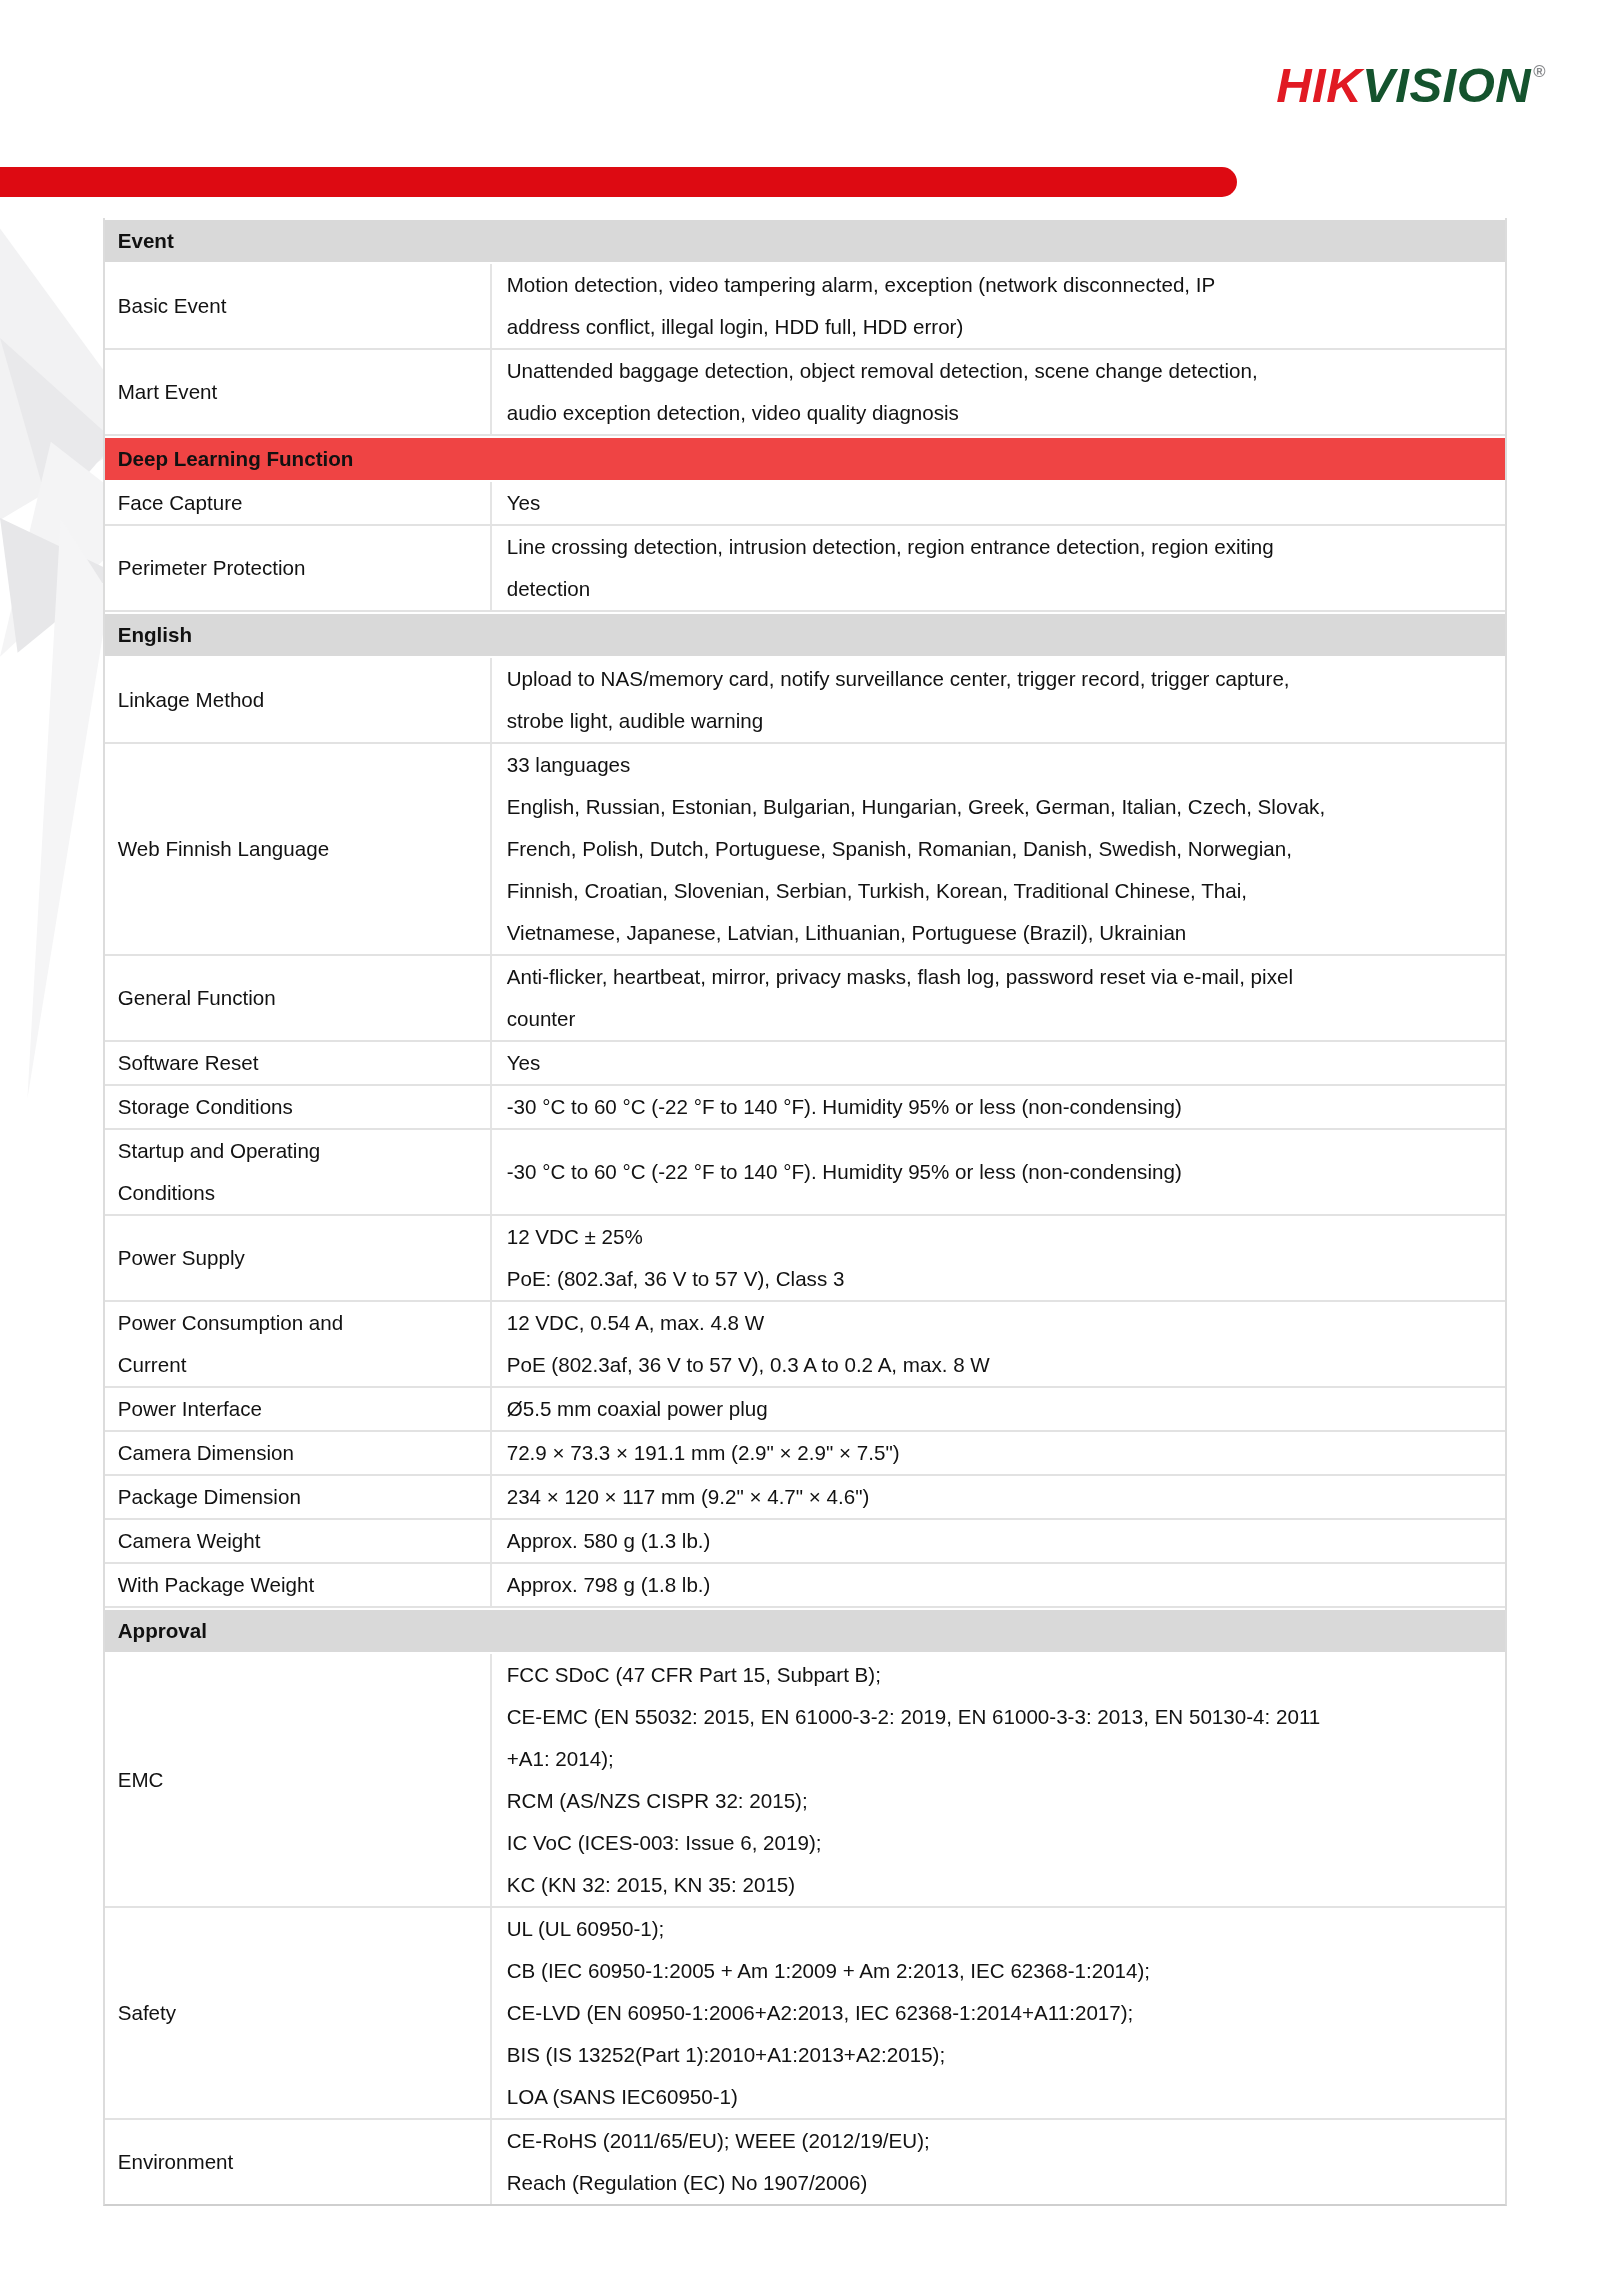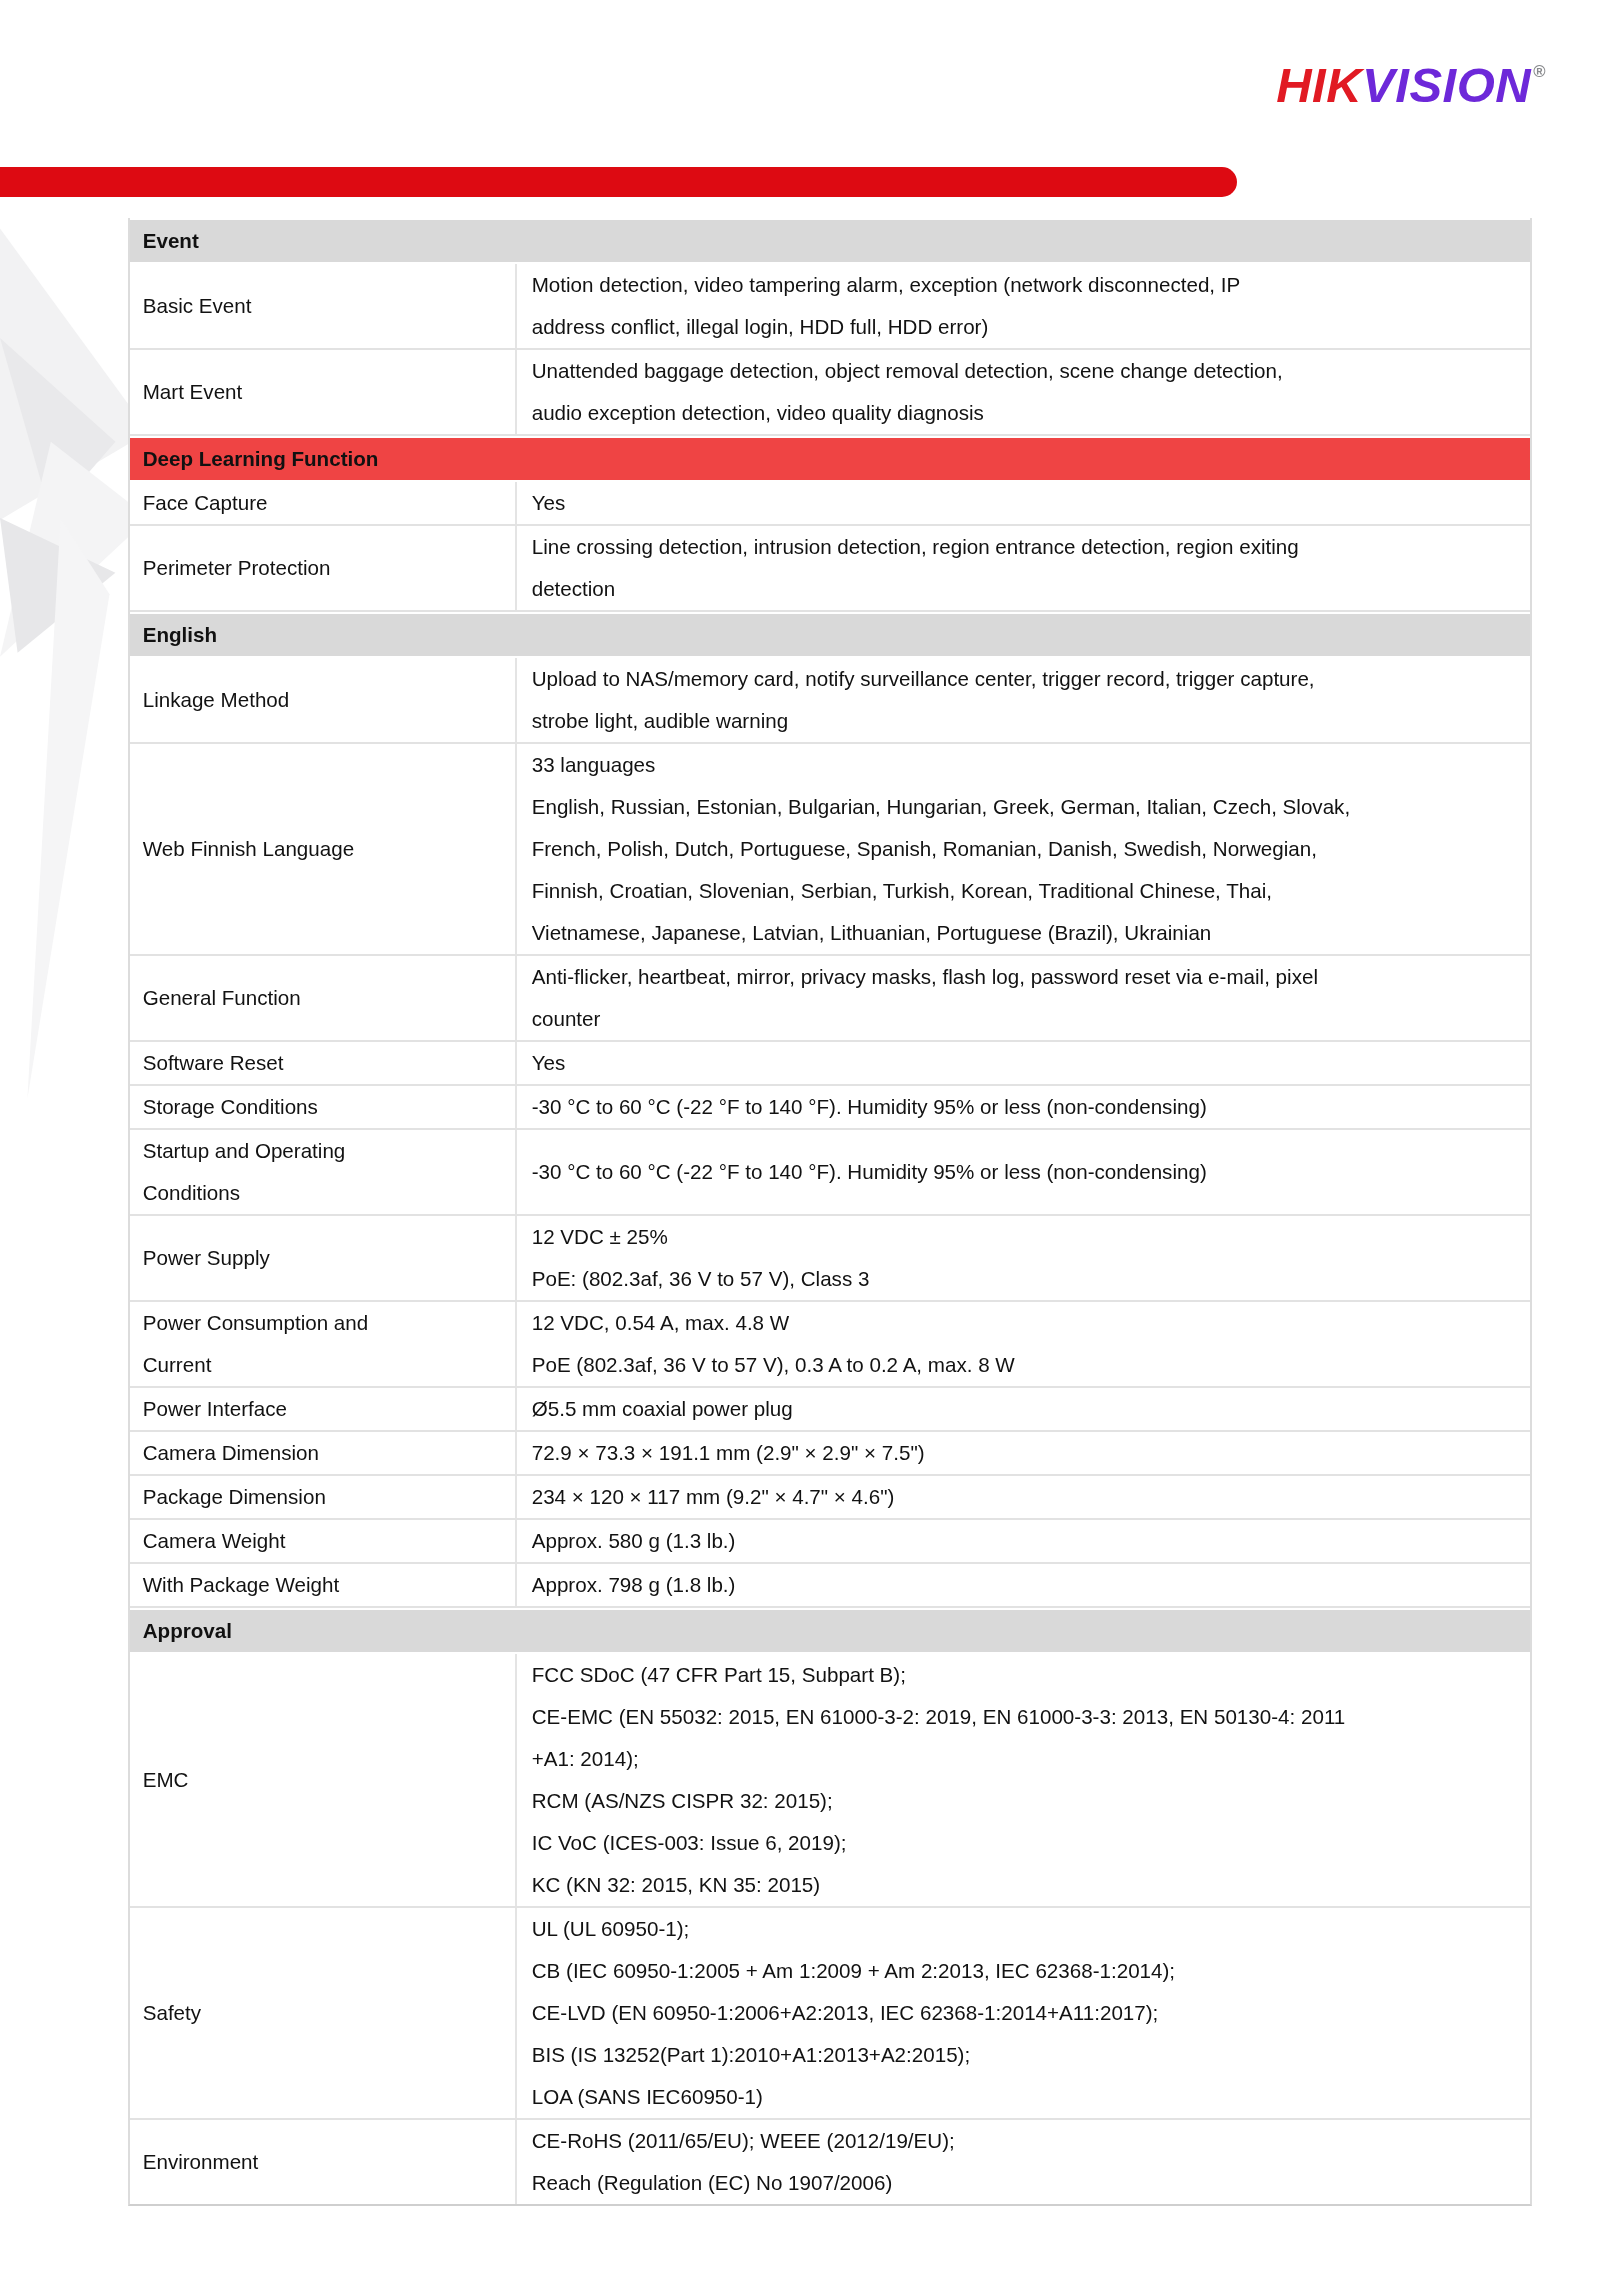--- a/index.html
+++ b/index.html
@@ -26,21 +26,21 @@
   }
 
   
   .watermark { position: absolute; left: 0; top: 188px; pointer-events: none; }
 
   
   .spec-table {
     position: absolute; left: 103px; top: 218px; width: 1404px;
     border-left: 2px solid #dcdcdc; border-right: 2px solid #dcdcdc;
     border-bottom: 2px solid #cfcfcf; box-sizing: border-box;
-    font-size: 20.6px; line-height: 42px; margin-left: 25px;
+    font-size: 20.6px; line-height: 42px;
   }
   .section-header {
     background: #d9d9d9; font-weight: bold; color: #111;
     height: 42px; line-height: 42px; padding: 0 0 0 12.7px;
     border-bottom: 2px solid #ffffff; border-top: 2px solid #ffffff;
   }
   .spec-row { display: flex; border-bottom: 2px solid #e2e2e2; background: #fff; }
   .spec-row:last-child { border-bottom: none; }
   .cell-label {
     width: 387px; box-sizing: border-box; flex: none;
@@ -53,21 +53,21 @@
     flex: 1; box-sizing: border-box;
     padding: 0 15.7px 0 14.7px;
     display: flex; flex-direction: column; justify-content: center;
     white-space: pre-line;
   }
 </style>
 </head>
 <body>
 
 <div class="logo">
-  <span class="logo-red" style="color: rgb(225, 26, 35);">HIK</span><span class="logo-gray" style="color: #6d28d9;">VISION</span><span class="logo-reg" style="color: rgb(135, 137, 140);">®</span>
+  <span class="logo-red" style="color: rgb(225, 26, 35);">HIK</span><span class="logo-gray" style="color: #14532d;">VISION</span><span class="logo-reg" style="color: rgb(135, 137, 140);">®</span>
 </div>
 
 <div class="red-bar" style="background: rgb(221, 10, 18);"></div>
 
 <svg class="watermark" width="176" height="961" viewBox="0 0 180 980">
   <polygon points="0,40 152,248 0,338" fill="#f2f2f3"></polygon>
   <polygon points="0,152 118,258 52,334" fill="#e9e9eb"></polygon>
   <polygon points="52,258 152,336 0,478" fill="#f4f4f5"></polygon>
   <polygon points="0,336 118,392 18,474" fill="#e7e7e9"></polygon>
   <polygon points="62,336 112,414 28,930" fill="#f5f5f6"></polygon>

